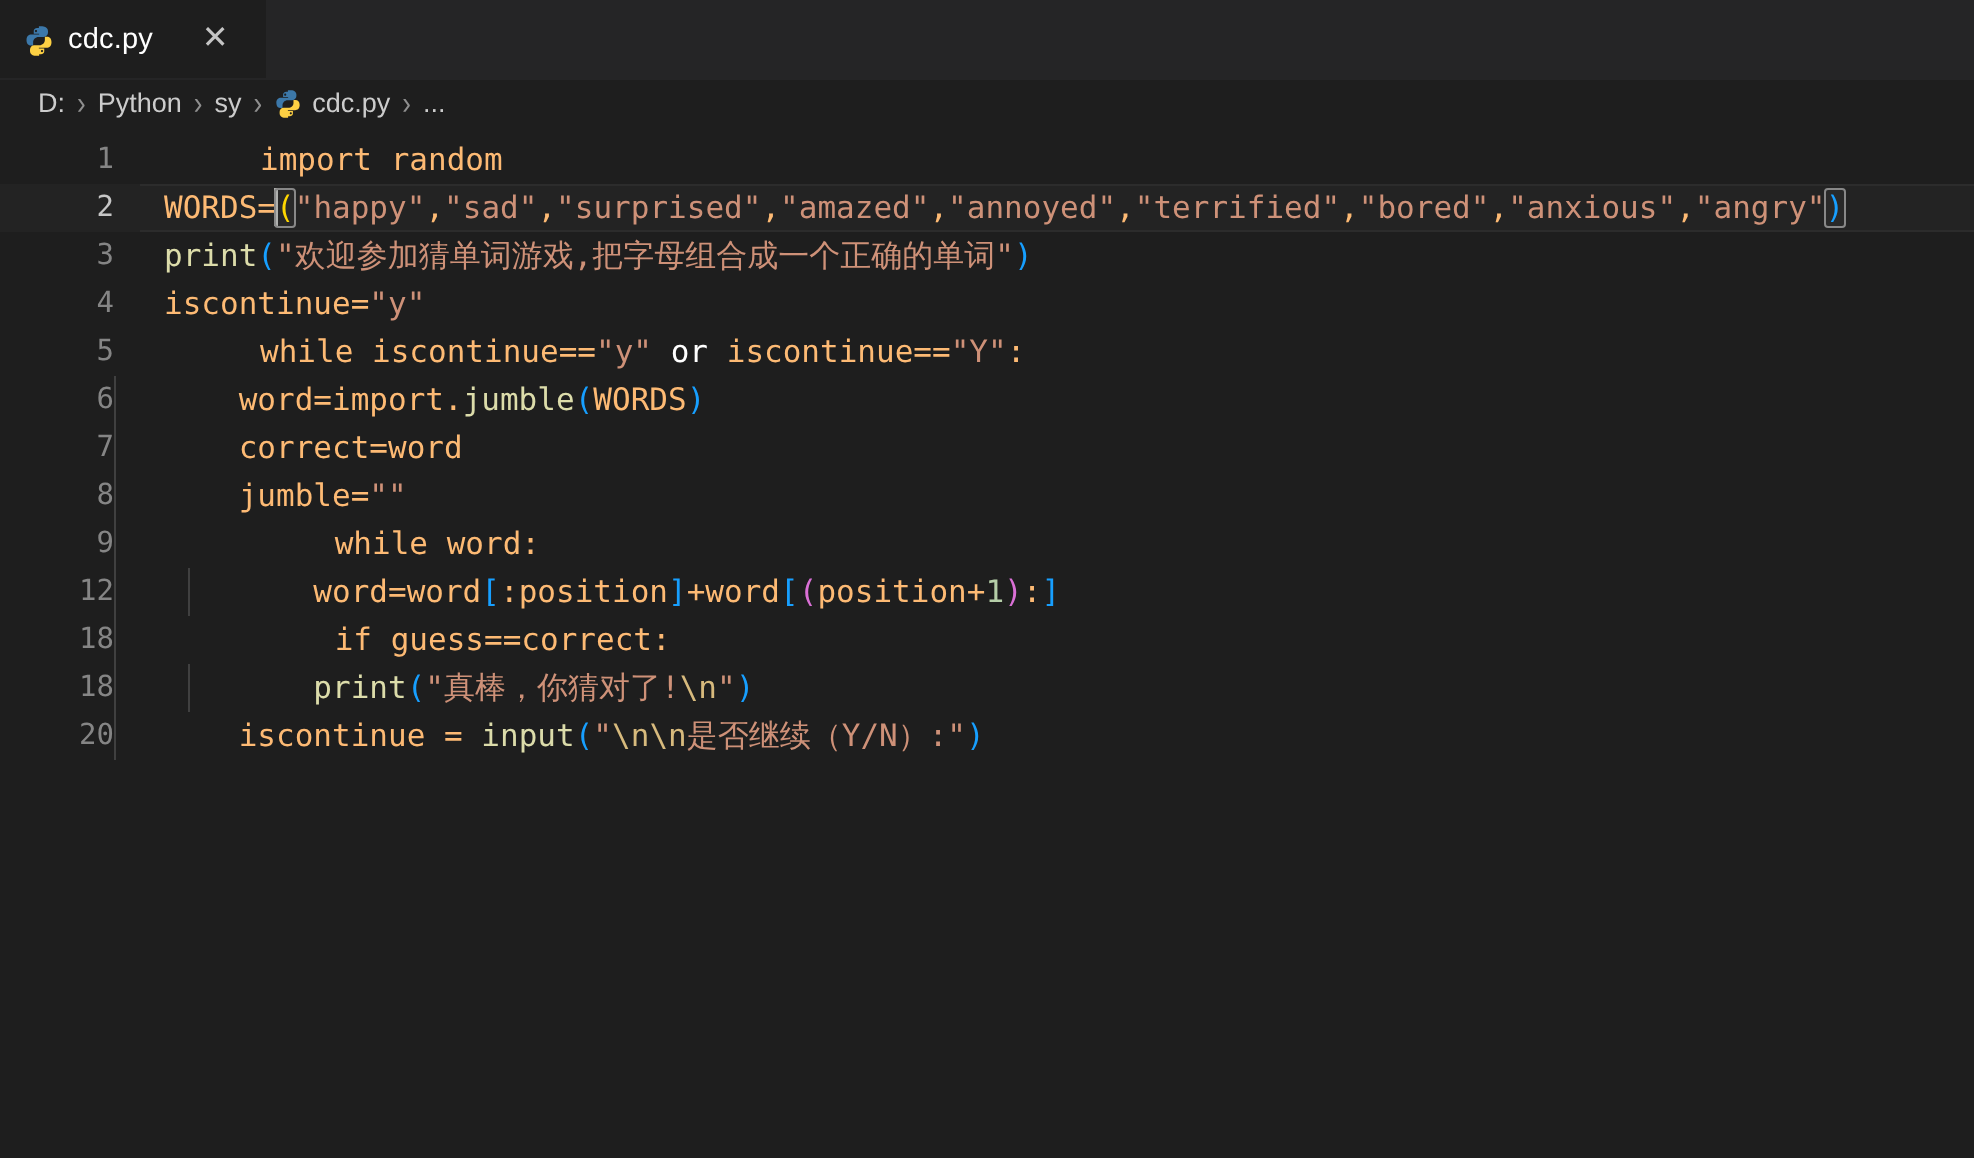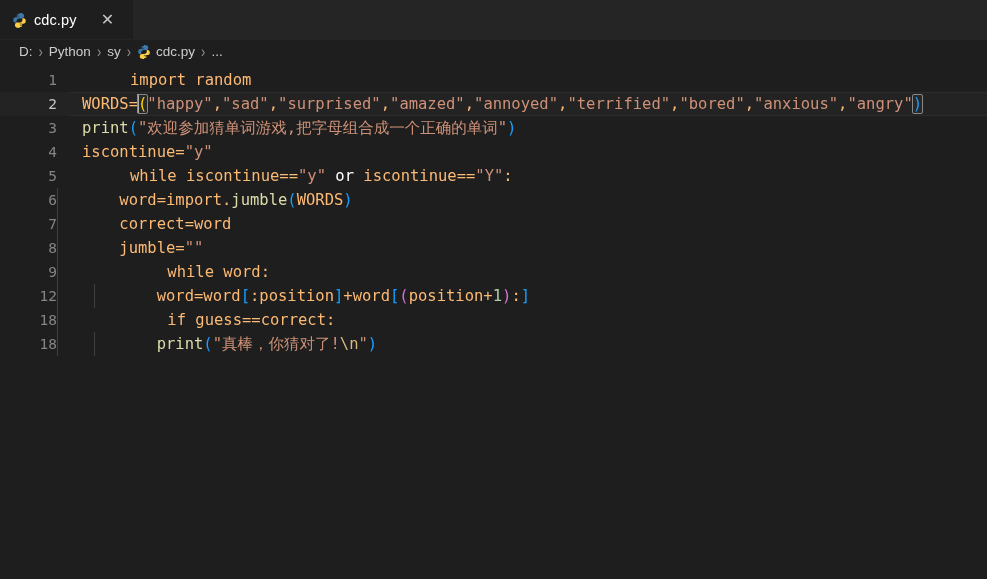--- a/index.html
+++ b/index.html
@@ -261,15 +261,19 @@
     <div class="row">
       <span class="lineno">18</span>
       <span class="codetext"><span class="guides"><i class="guide" style="left:0px"></i></span>    <span class="t-kw">if</span> <span class="t-plain">guess==correct:</span></span>
     </div>
 
     <div class="row">
       <span class="lineno">18</span>
       <span class="codetext"><span class="guides"><i class="guide" style="left:0px"></i><i class="guide" style="left:37px"></i></span>        <span class="t-fn">print</span><span class="t-p3">(</span><span class="t-str">"真棒，你猜对了!</span><span class="t-esc">\n</span><span class="t-str">"</span><span class="t-p3">)</span></span>
     </div>
 
+    <div class="row">
+      <span class="lineno">20</span>
+      <span class="codetext"><span class="guides"><i class="guide" style="left:0px"></i></span>    <span class="t-plain">iscontinue = </span><span class="t-fn">input</span><span class="t-p3">(</span><span class="t-str">"</span><span class="t-esc">\n</span><span class="t-esc">\n</span><span class="t-str">是否继续（Y/N）:"</span><span class="t-p3">)</span></span>
+    </div>
 
   </div>
 </div>
 
 </body></html>

